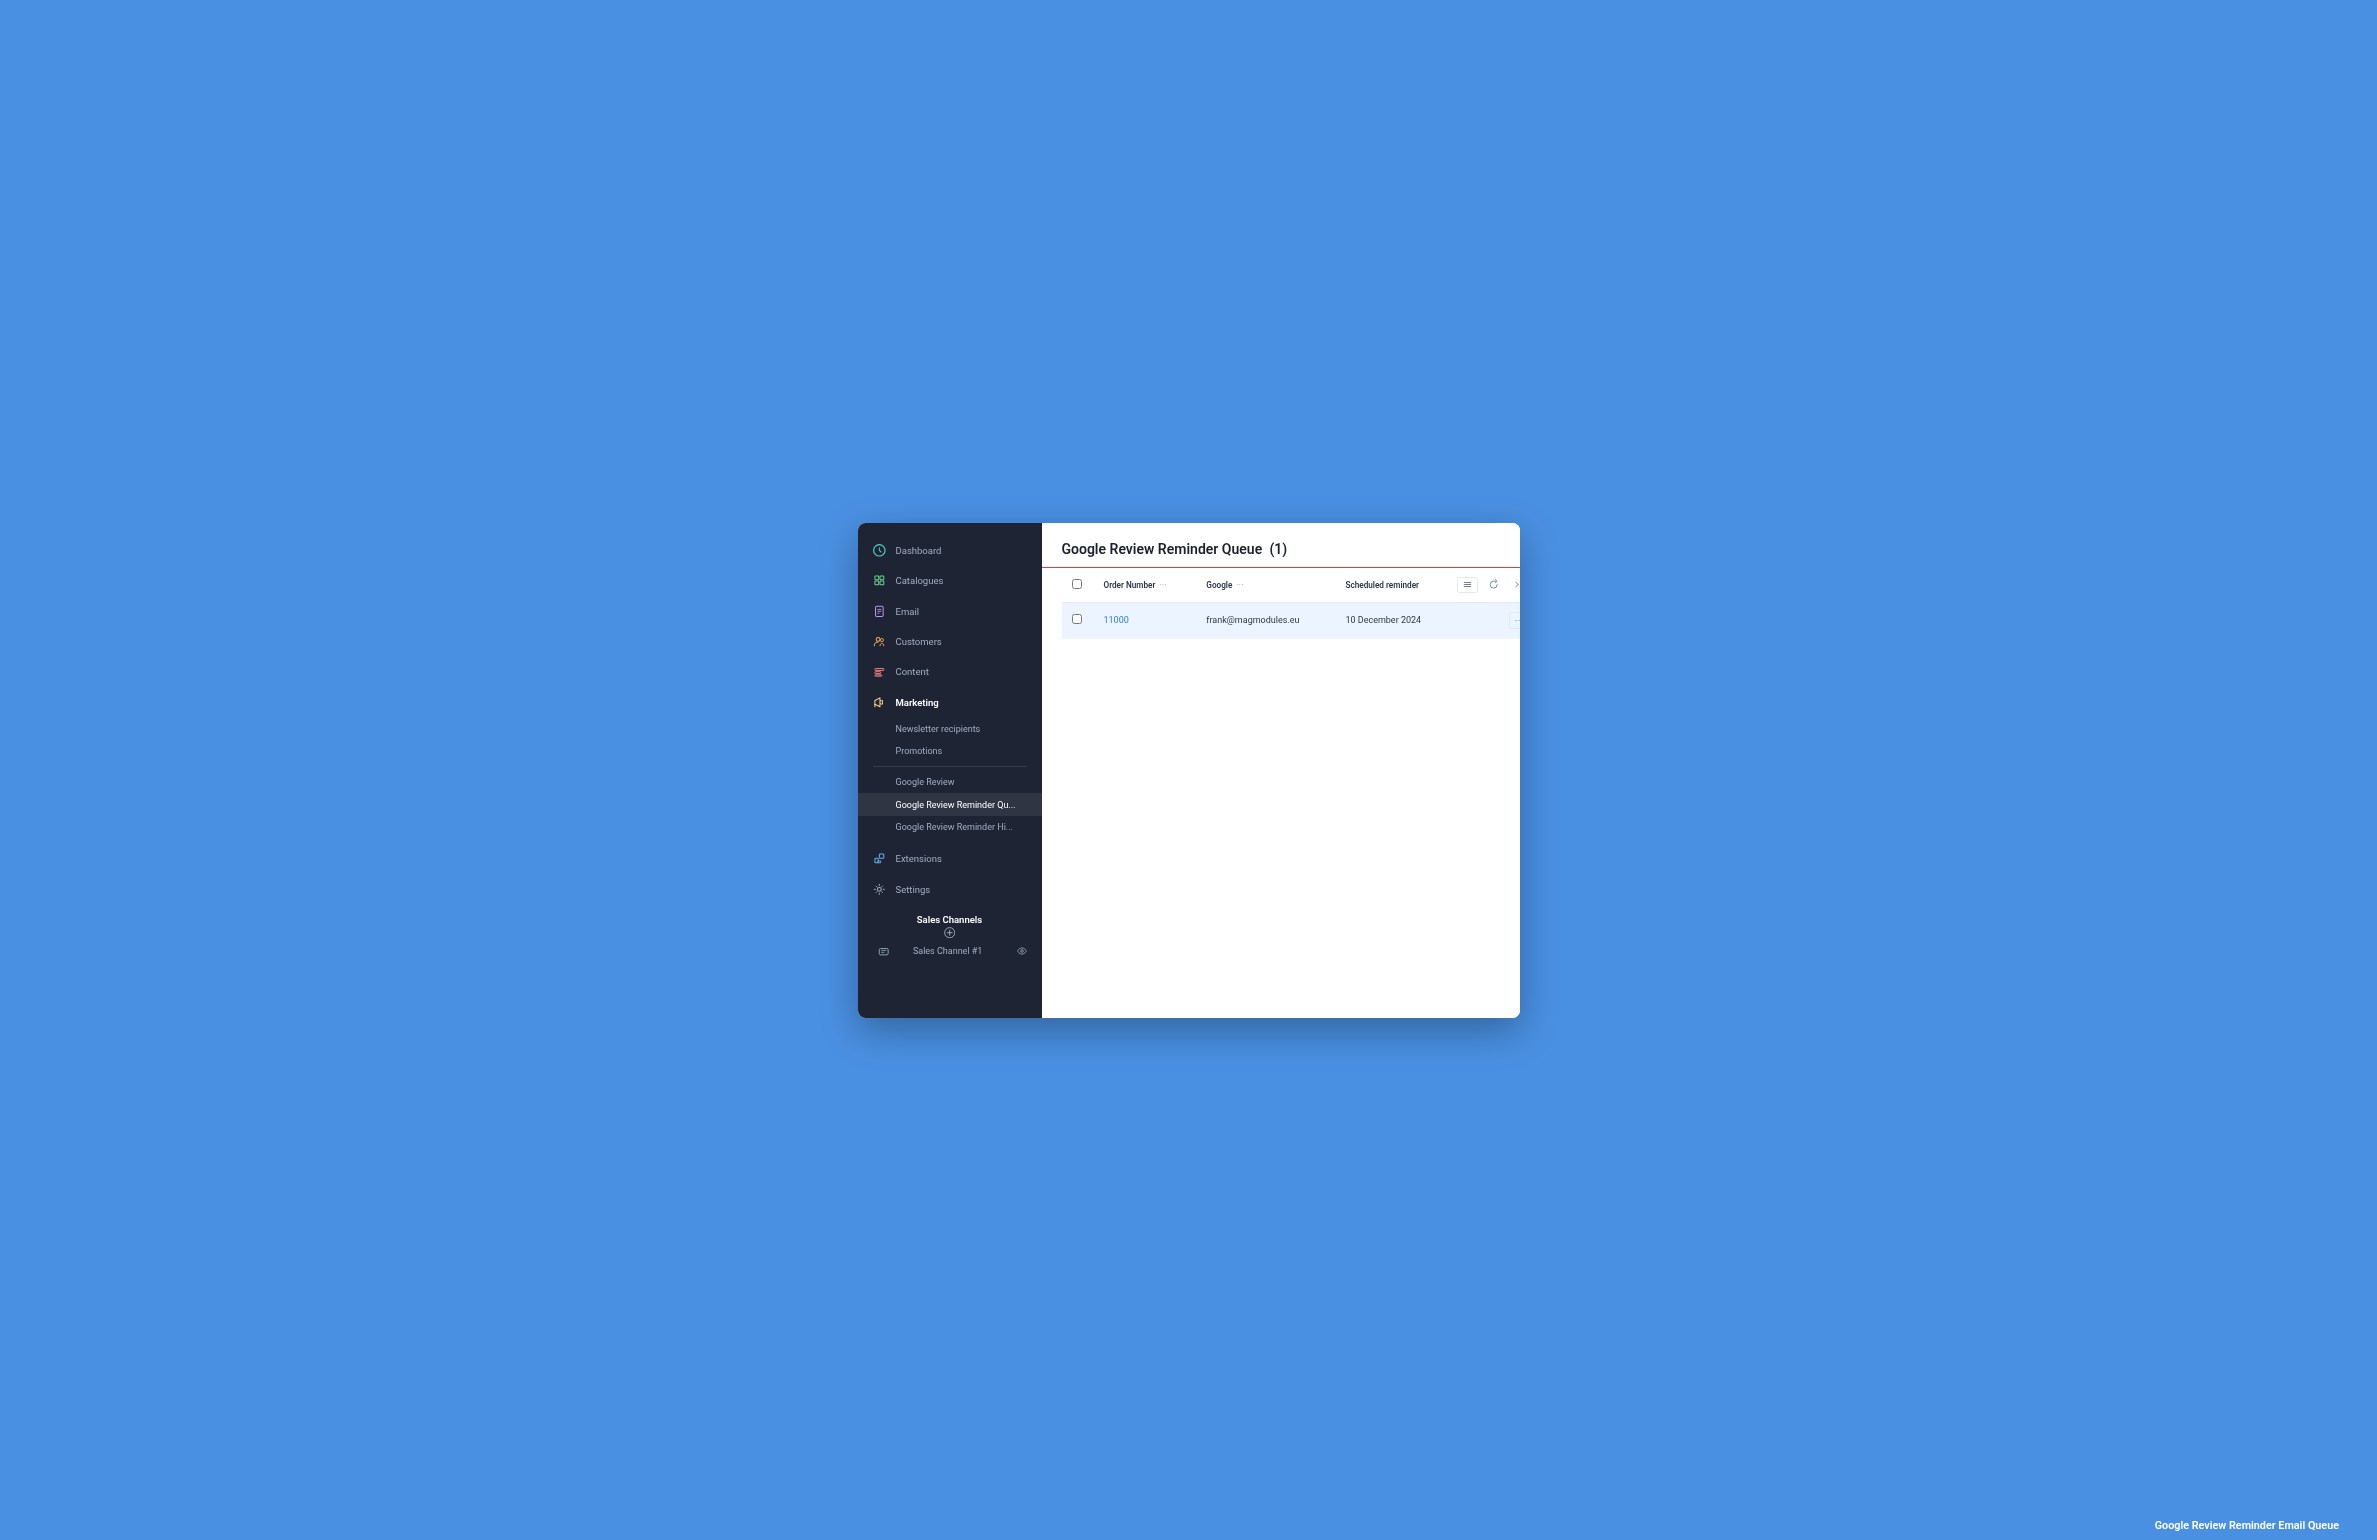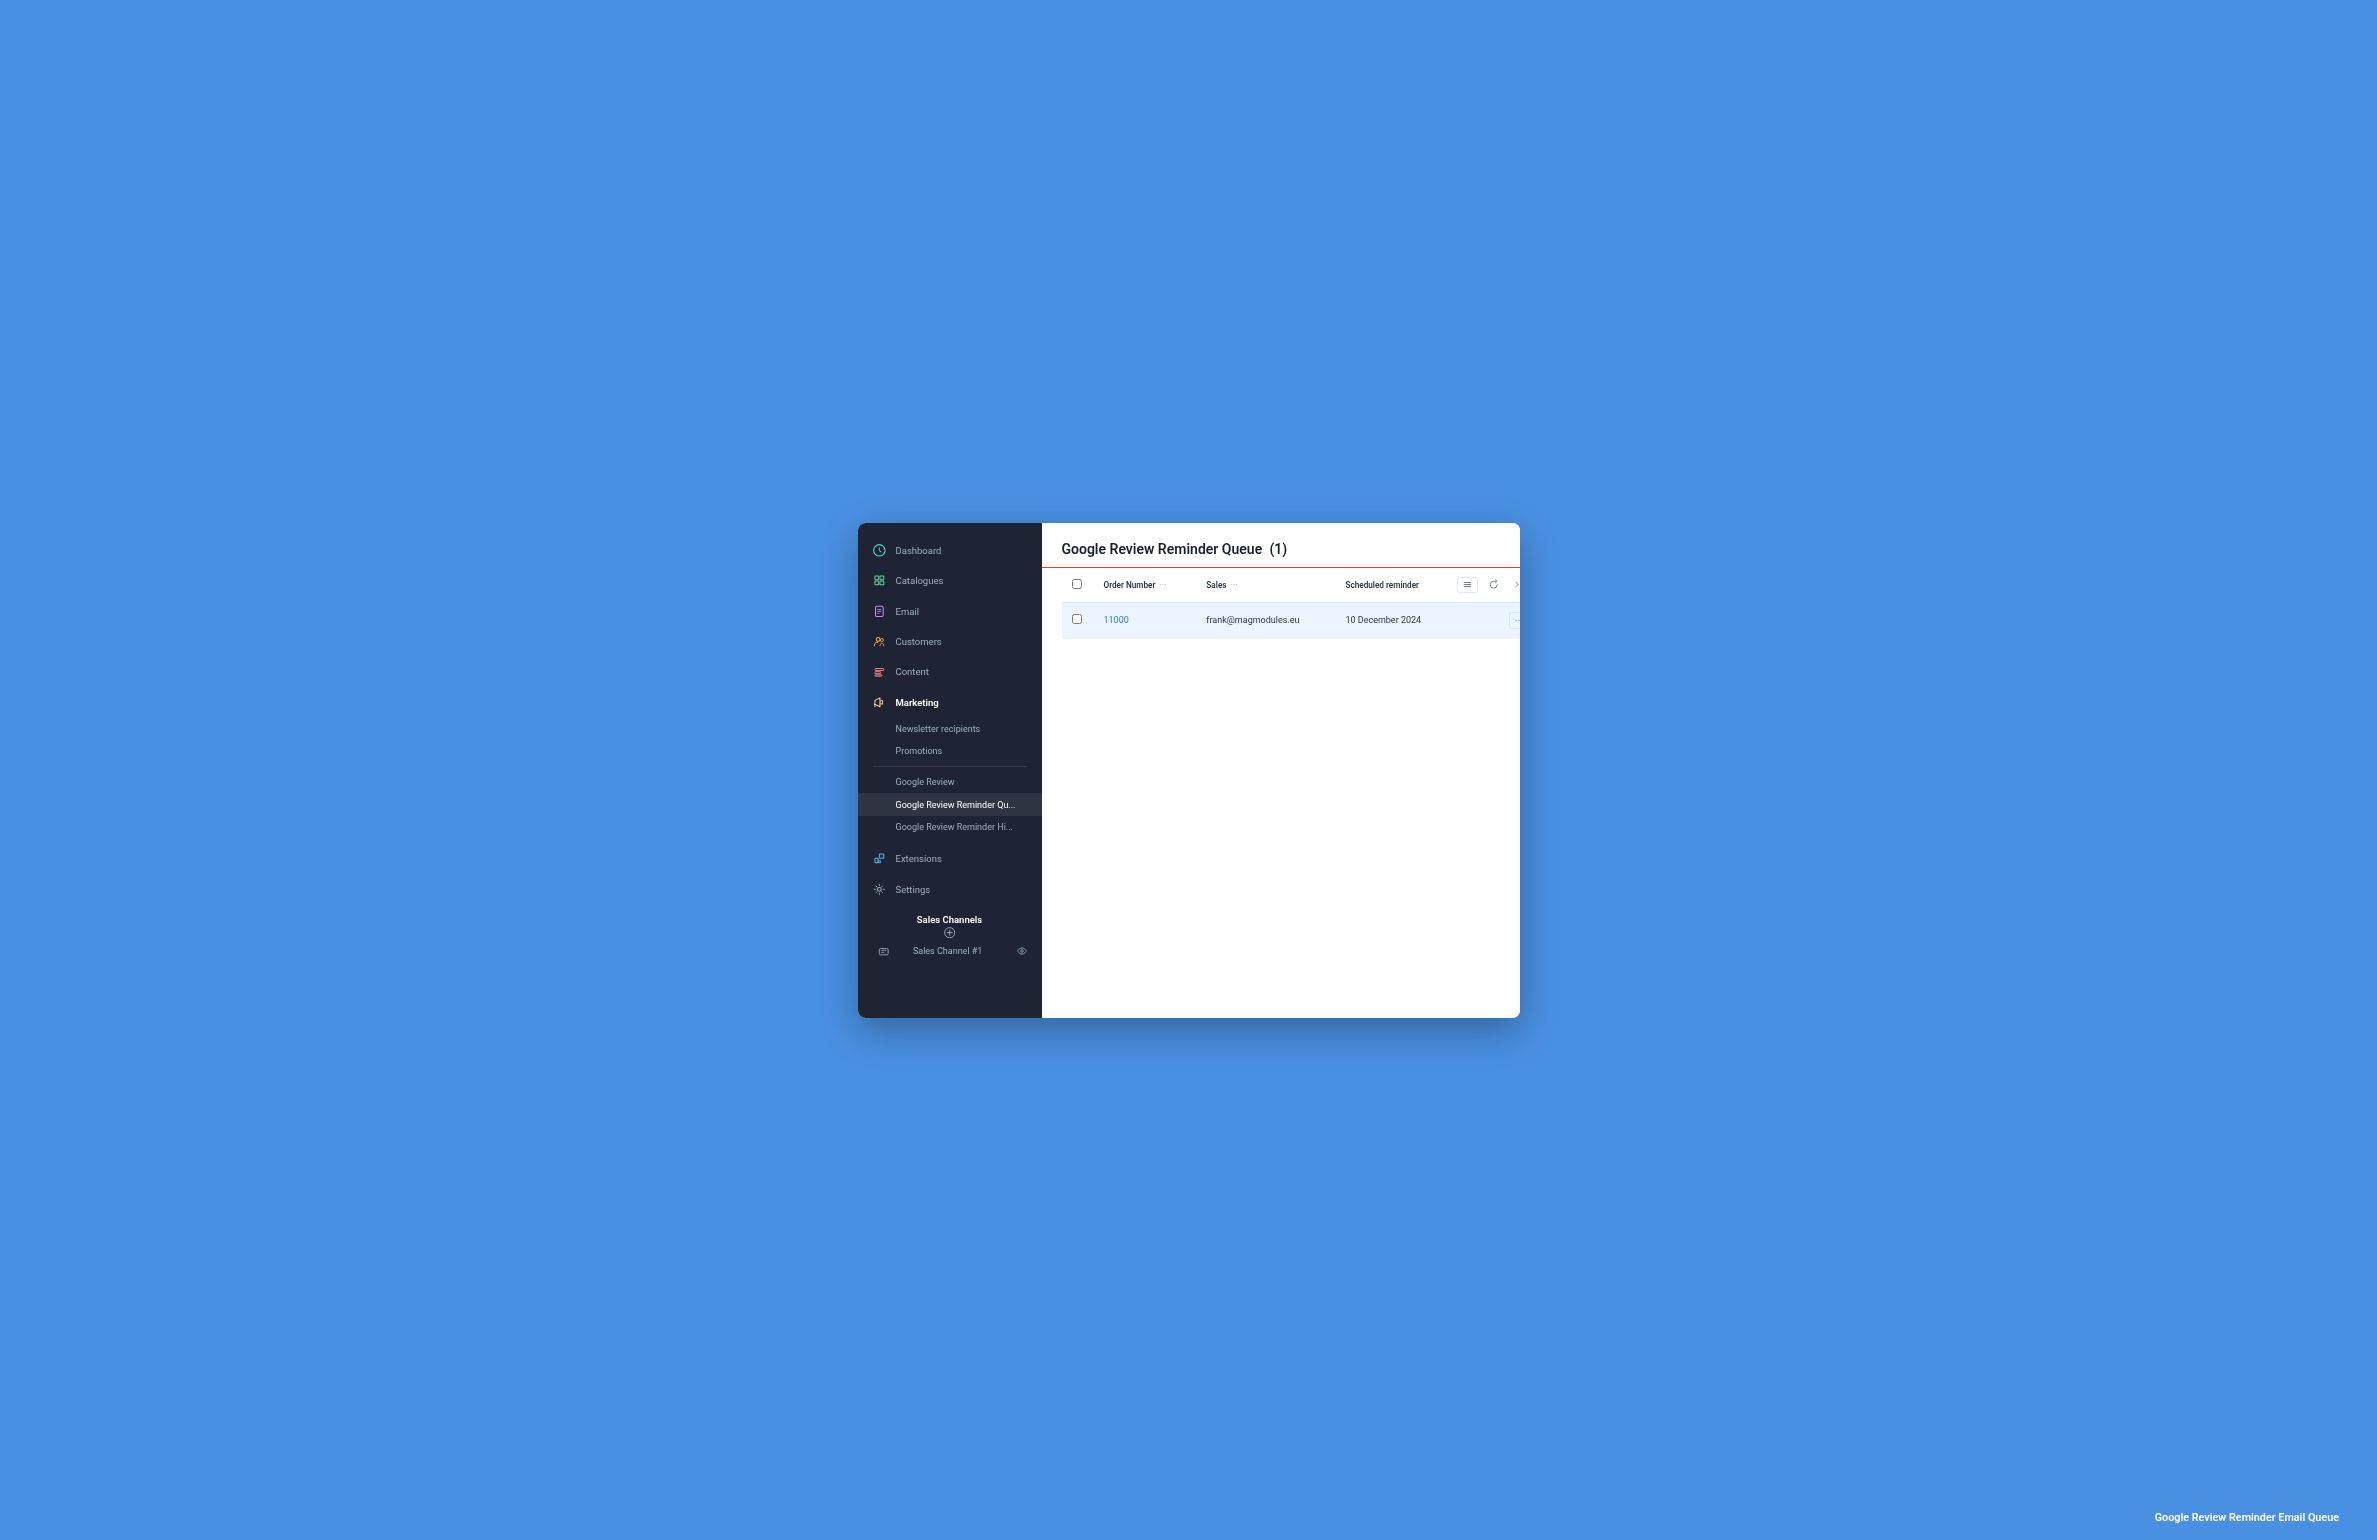--- a/index.html
+++ b/index.html
@@ -187,21 +187,21 @@
       border-radius: 2.5px;
       padding: 3.8px 6.3px;
       cursor: pointer;
       color: #718096;
       display: flex;
       align-items: center;
     }
     
     .footer-bar {
       position: fixed;
-      bottom: 16px;
+      bottom: 8px;
       right: 38px;
       color: #fff;
       font-size: 10.8px;
       font-weight: 600;
     }
     
     .th-with-tools {
       display: flex;
       align-items: center;
       justify-content: space-between;
@@ -371,21 +371,21 @@
                   <input type="checkbox" class="checkbox-input" style="">
                 </th>
                 <th>
                   <div class="col-header-inner">
                     <span>Order Number</span>
                     <span class="col-dots">···</span>
                   </div>
                 </th>
                 <th>
                   <div class="col-header-inner">
-                    <span>Sales</span>
+                    <span>Google</span>
                     <span class="col-dots">···</span>
                   </div>
                 </th>
                 <th>
                   <div class="th-with-tools">
                     <div class="col-header-inner">
                       <span>Scheduled reminder</span>
                     </div>
                     <div style="display:flex;gap:5px;">
                       <button class="three-dots-btn">

